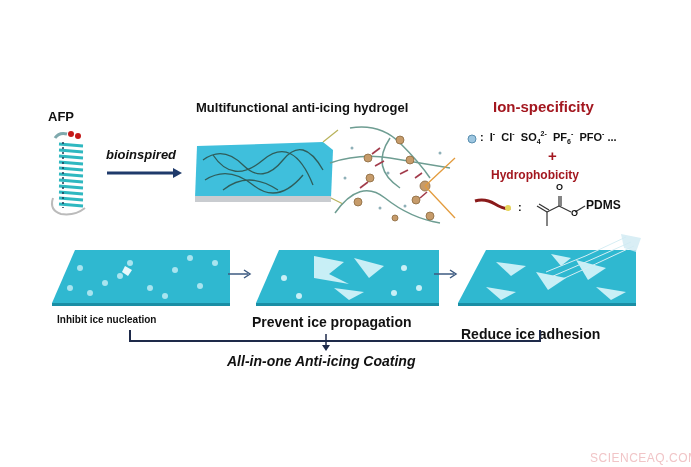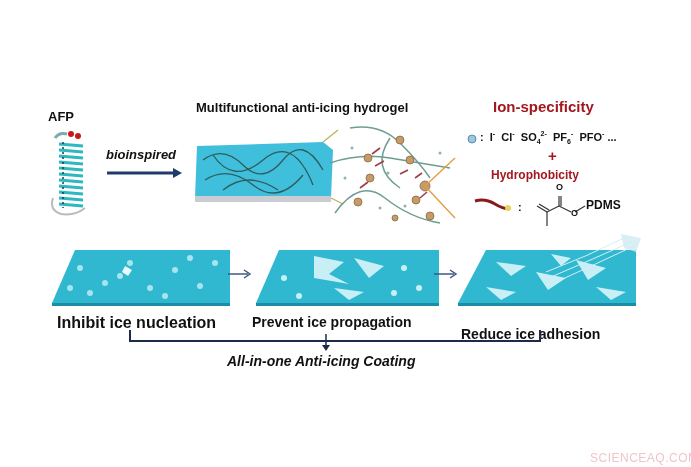--- a/index.html
+++ b/index.html
@@ -188,21 +188,21 @@
       <polygon points="95,22 115,26 105,34"></polygon>
   </g>
   <g stroke="#d6eef4" stroke-width="1" fill="none">
     <path d="M90 40 Q130 25 170 5"></path>
       <path d="M95 45 Q135 28 175 10"></path>
       <path d="M100 50 Q140 32 178 14"></path>
   </g>
   <polygon points="165,2 185,6 180,20 168,16" fill="#cfeaf2" opacity="0.8"></polygon>
 </svg>
 
-<div class="abs lbl" style="left:57px;top:314px;font-size:16px;">Inhibit ice nucleation</div>
+<div class="abs lbl" style="left:57px;top:314px;font-size:10px;">Inhibit ice nucleation</div>
 <div class="abs lbl" style="left:252px;top:314px;font-size:14px;">Prevent ice propagation</div>
 <div class="abs lbl" style="left:461px;top:314px;font-size:14px;margin-top:12px;">Reduce ice adhesion</div>
 
 <svg style="left:128px;top:330px;" width="415" height="22">
   <polyline points="2,0 2,11 412,11 412,0" stroke="#1e2a4a" stroke-width="2" fill="none"></polyline>
   <line x1="198" y1="4" x2="198" y2="17" stroke="#1e2a4a" stroke-width="1.5"></line>
   <polygon points="194,15 202,15 198,21" fill="#1e2a4a"></polygon>
 </svg>
 
 <div class="abs lbl" style="left:227px;top:353px;font-size:14px;font-style:italic;">All-in-one Anti-icing Coating</div>

